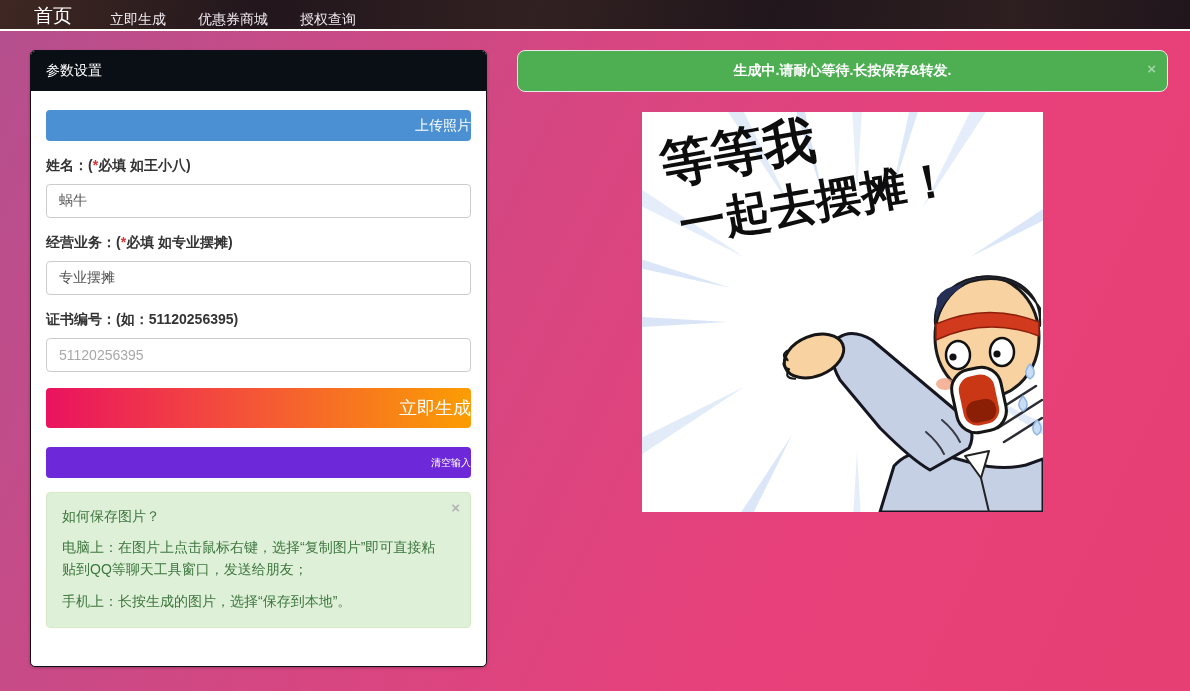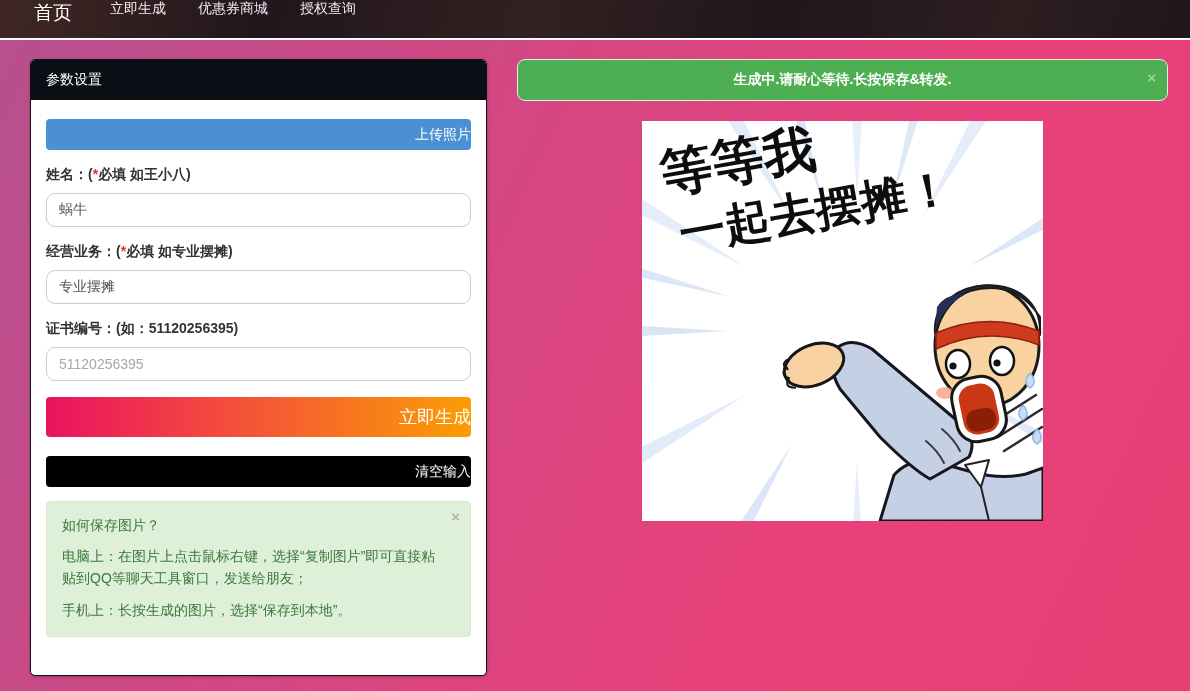--- a/index.html
+++ b/index.html
@@ -3,21 +3,21 @@
 <meta charset="utf-8">
 <style>
   * { margin:0; padding:0; box-sizing:border-box; }
   html,body { width:1190px; height:691px; overflow:hidden; }
   body {
     font-family:"Liberation Sans","DejaVu Sans",sans-serif;
     background:linear-gradient(115deg,#b5508e 0%,#d44782 38%,#e8407a 70%,#e63f73 100%);
   }
   
   .navbar {
-    height:40px; display:flex; align-items:flex-start; padding-left:34px;
+    height:31px; display:flex; align-items:flex-end; padding-left:34px;
     background:
       linear-gradient(100deg, rgba(141,84,52,.30) 0%, rgba(60,32,40,.12) 22%, rgba(120,75,55,.22) 45%, rgba(45,28,34,.18) 65%, rgba(100,65,50,.22) 85%, rgba(40,25,32,.2) 100%),
       #1e151b;
     border-bottom:2px solid #ffffff;
   }
   .nav-brand { color:#ffffff; font-size:19px; margin-right:28px; text-decoration:none; cursor:pointer; }
   .nav-link { color:#efe9f0; font-size:14px; padding:0 10px; margin-right:12px; text-decoration:none; cursor:pointer; }
   
   .main { display:flex; align-items:flex-start; padding:19px 22px 0 30px; }
   
@@ -28,27 +28,27 @@
   .card-header { background:#0a0f16; color:#ffffff; font-size:14px; padding:11px 15px; border-radius:4px 4px 0 0; }
   .card-body { padding:19px 15px 38px; }
   .btn { display:block; width:100%; border:none; border-radius:4px; color:#fff; cursor:pointer;
          font-family:"Liberation Sans","DejaVu Sans",sans-serif;text-align:right; }
   .btn-upload { background:#4a90d3; height:31px; font-size:14px; margin-bottom:16px; }
   .form-group { margin-bottom:16px; }
   .form-group label { display:block; font-size:14px; font-weight:bold; color:#333; margin-bottom:9px; }
   .star { color:#e03131; }
   .form-control {
     width:100%; height:34px; padding:6px 12px; font-size:14px; color:#555;
-    border:1px solid #ccc; border-radius:9px; background:#fff;
+    border:1px solid #ccc; border-radius:4px; background:#fff;
     font-family:"Liberation Sans","DejaVu Sans",sans-serif;
   }
   .form-control::placeholder { color:#a8a8a8; }
   .btn-generate { height:40px; font-size:18px; margin:2px 0 19px;
     background:linear-gradient(90deg,#ea1260 0%,#f4503a 45%,#fb9d03 100%); }
-  .btn-clear { background:#000000; height:31px; font-size:14px; margin-bottom:14px; }
+  .btn-clear { background:#6d28d9; height:31px; font-size:10px; margin-bottom:14px; }
   .help-box { position:relative; background:#dff0d8; border:1px solid #d6e9c6; border-radius:4px;
     padding:15px 28px 6px 15px; color:#3c763d; font-size:14px; }
   .help-box h4 { font-size:14px; font-weight:normal; margin-bottom:10px; }
   .help-box p { line-height:1.6; margin-bottom:9px; }
   .close-x { position:absolute; top:7px; right:10px; font-size:15px; font-weight:bold;
     color:#b3b3b3; background:none; border:none; cursor:pointer; line-height:1; }
   
   .right-col { flex:1; margin-left:30px; }
   .alert-success {
     position:relative; background:#4dae52; border:1px solid #e9e9e9; border-radius:8px;

